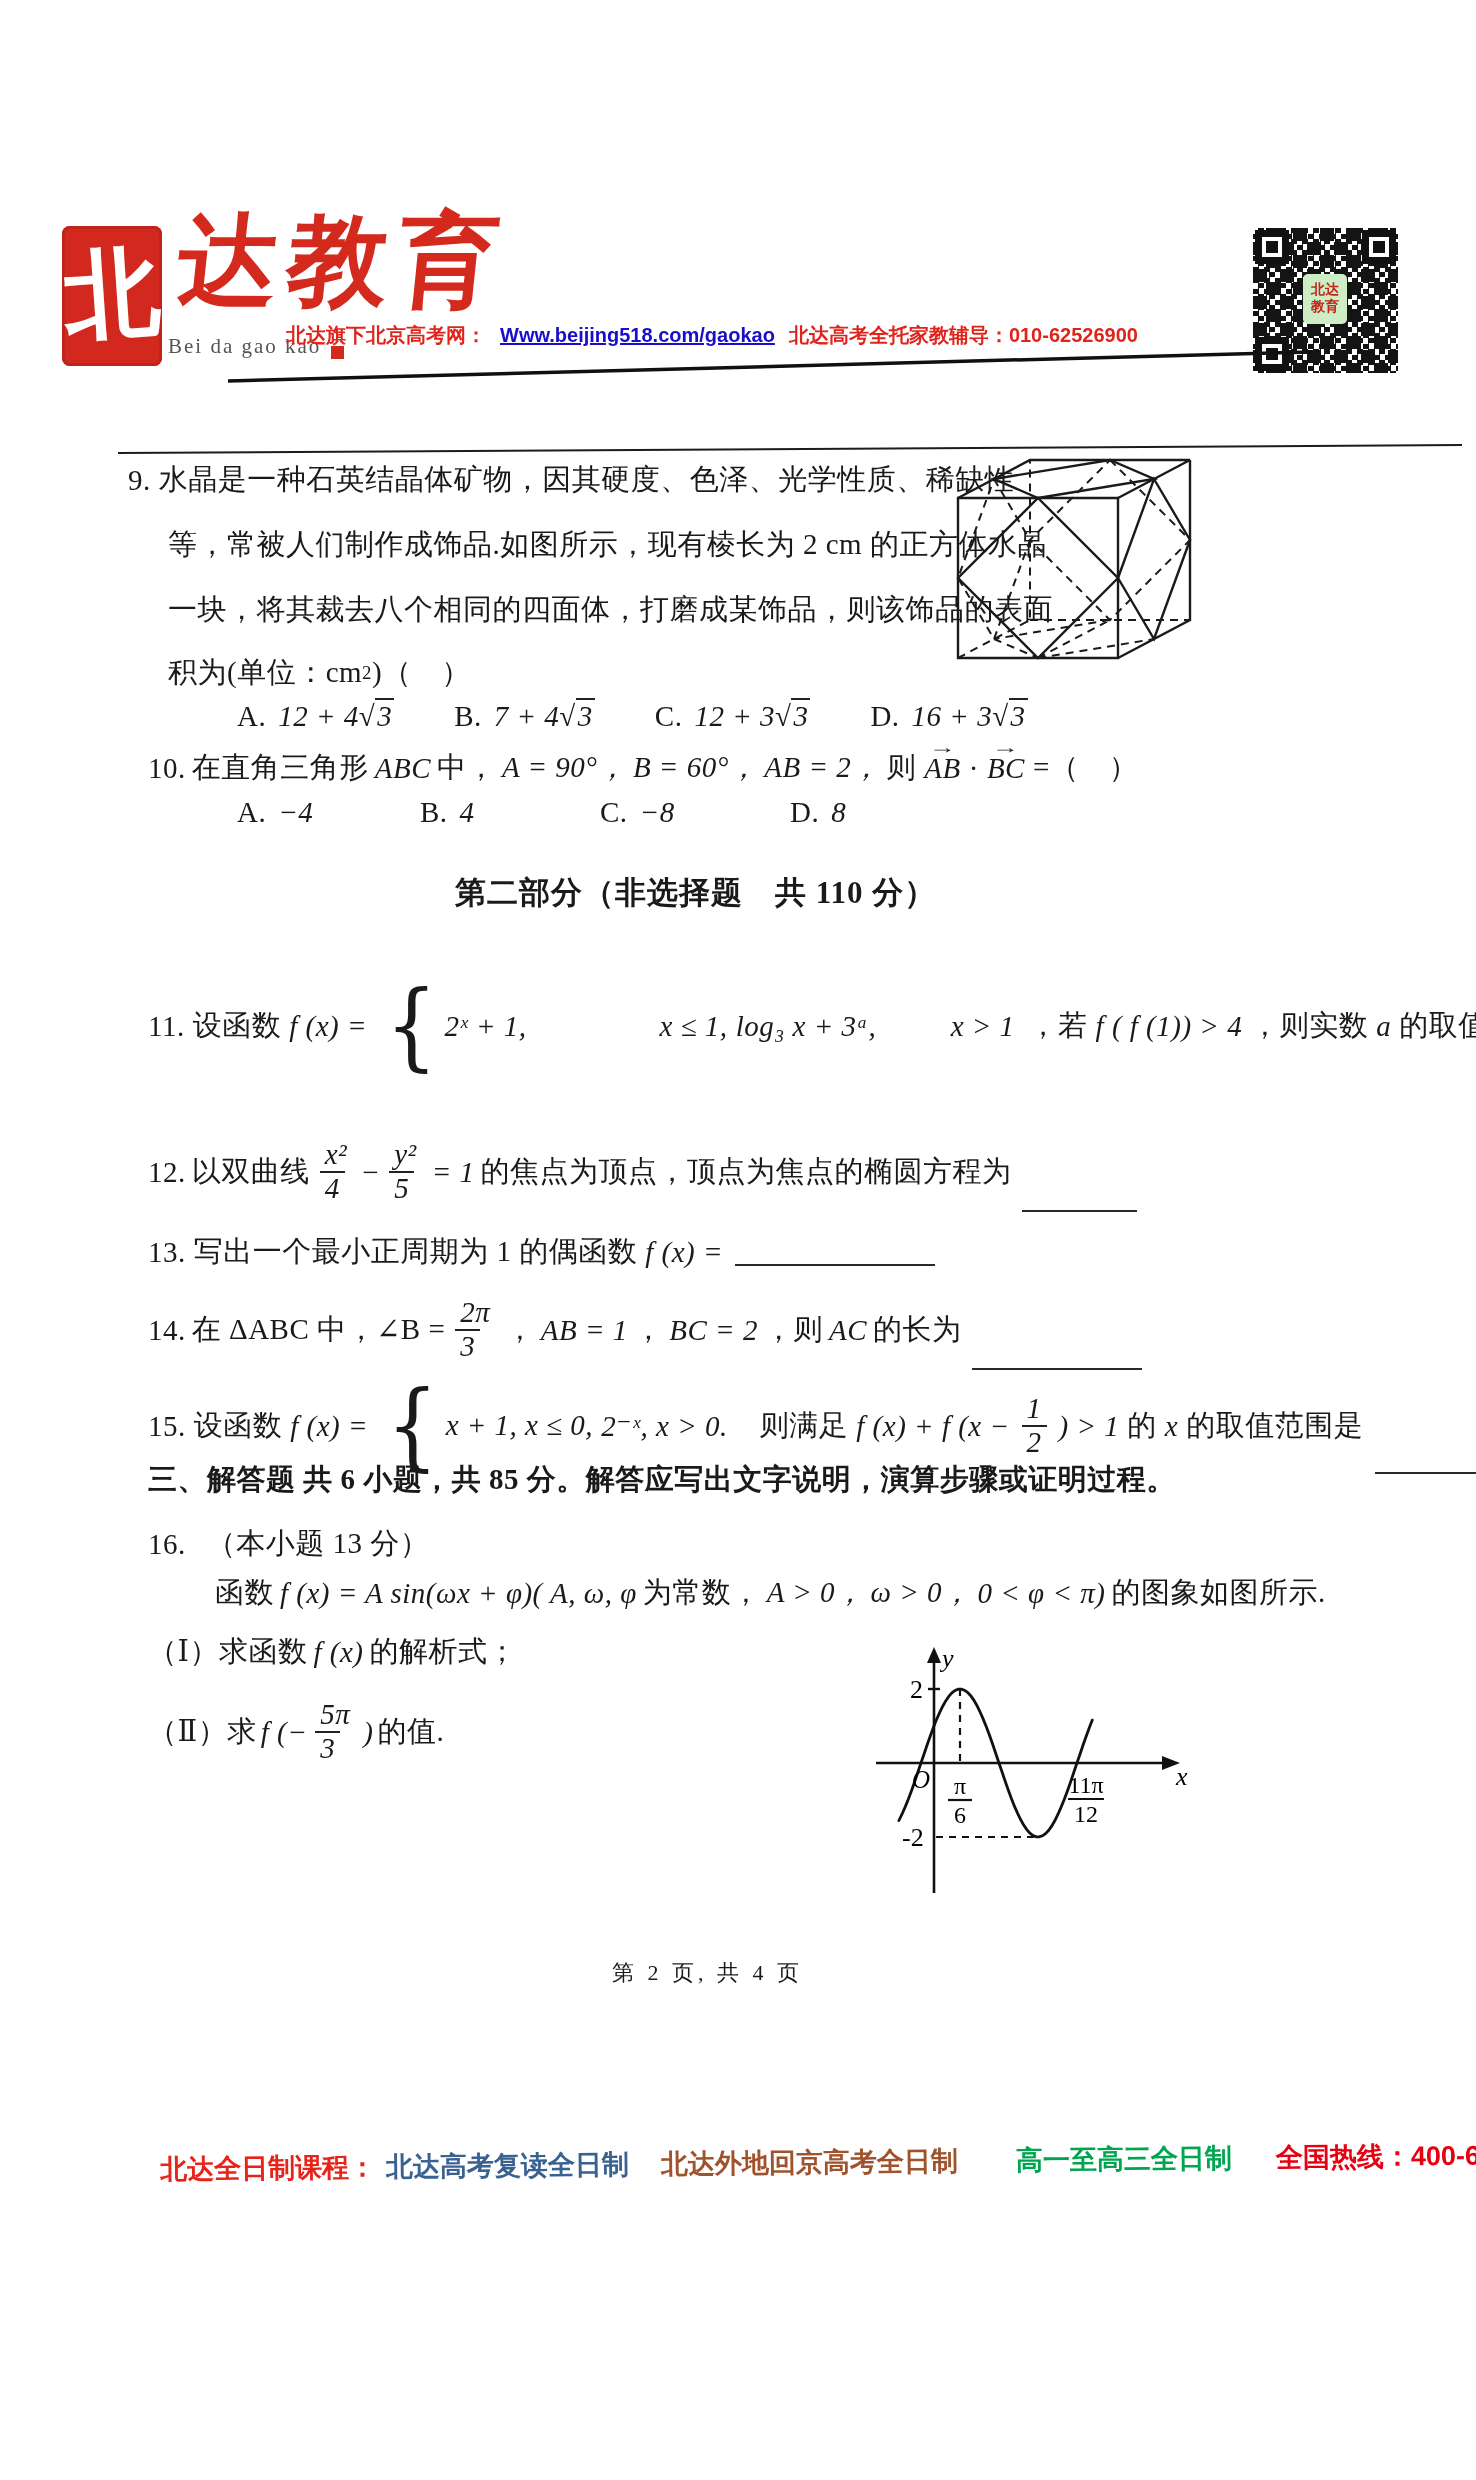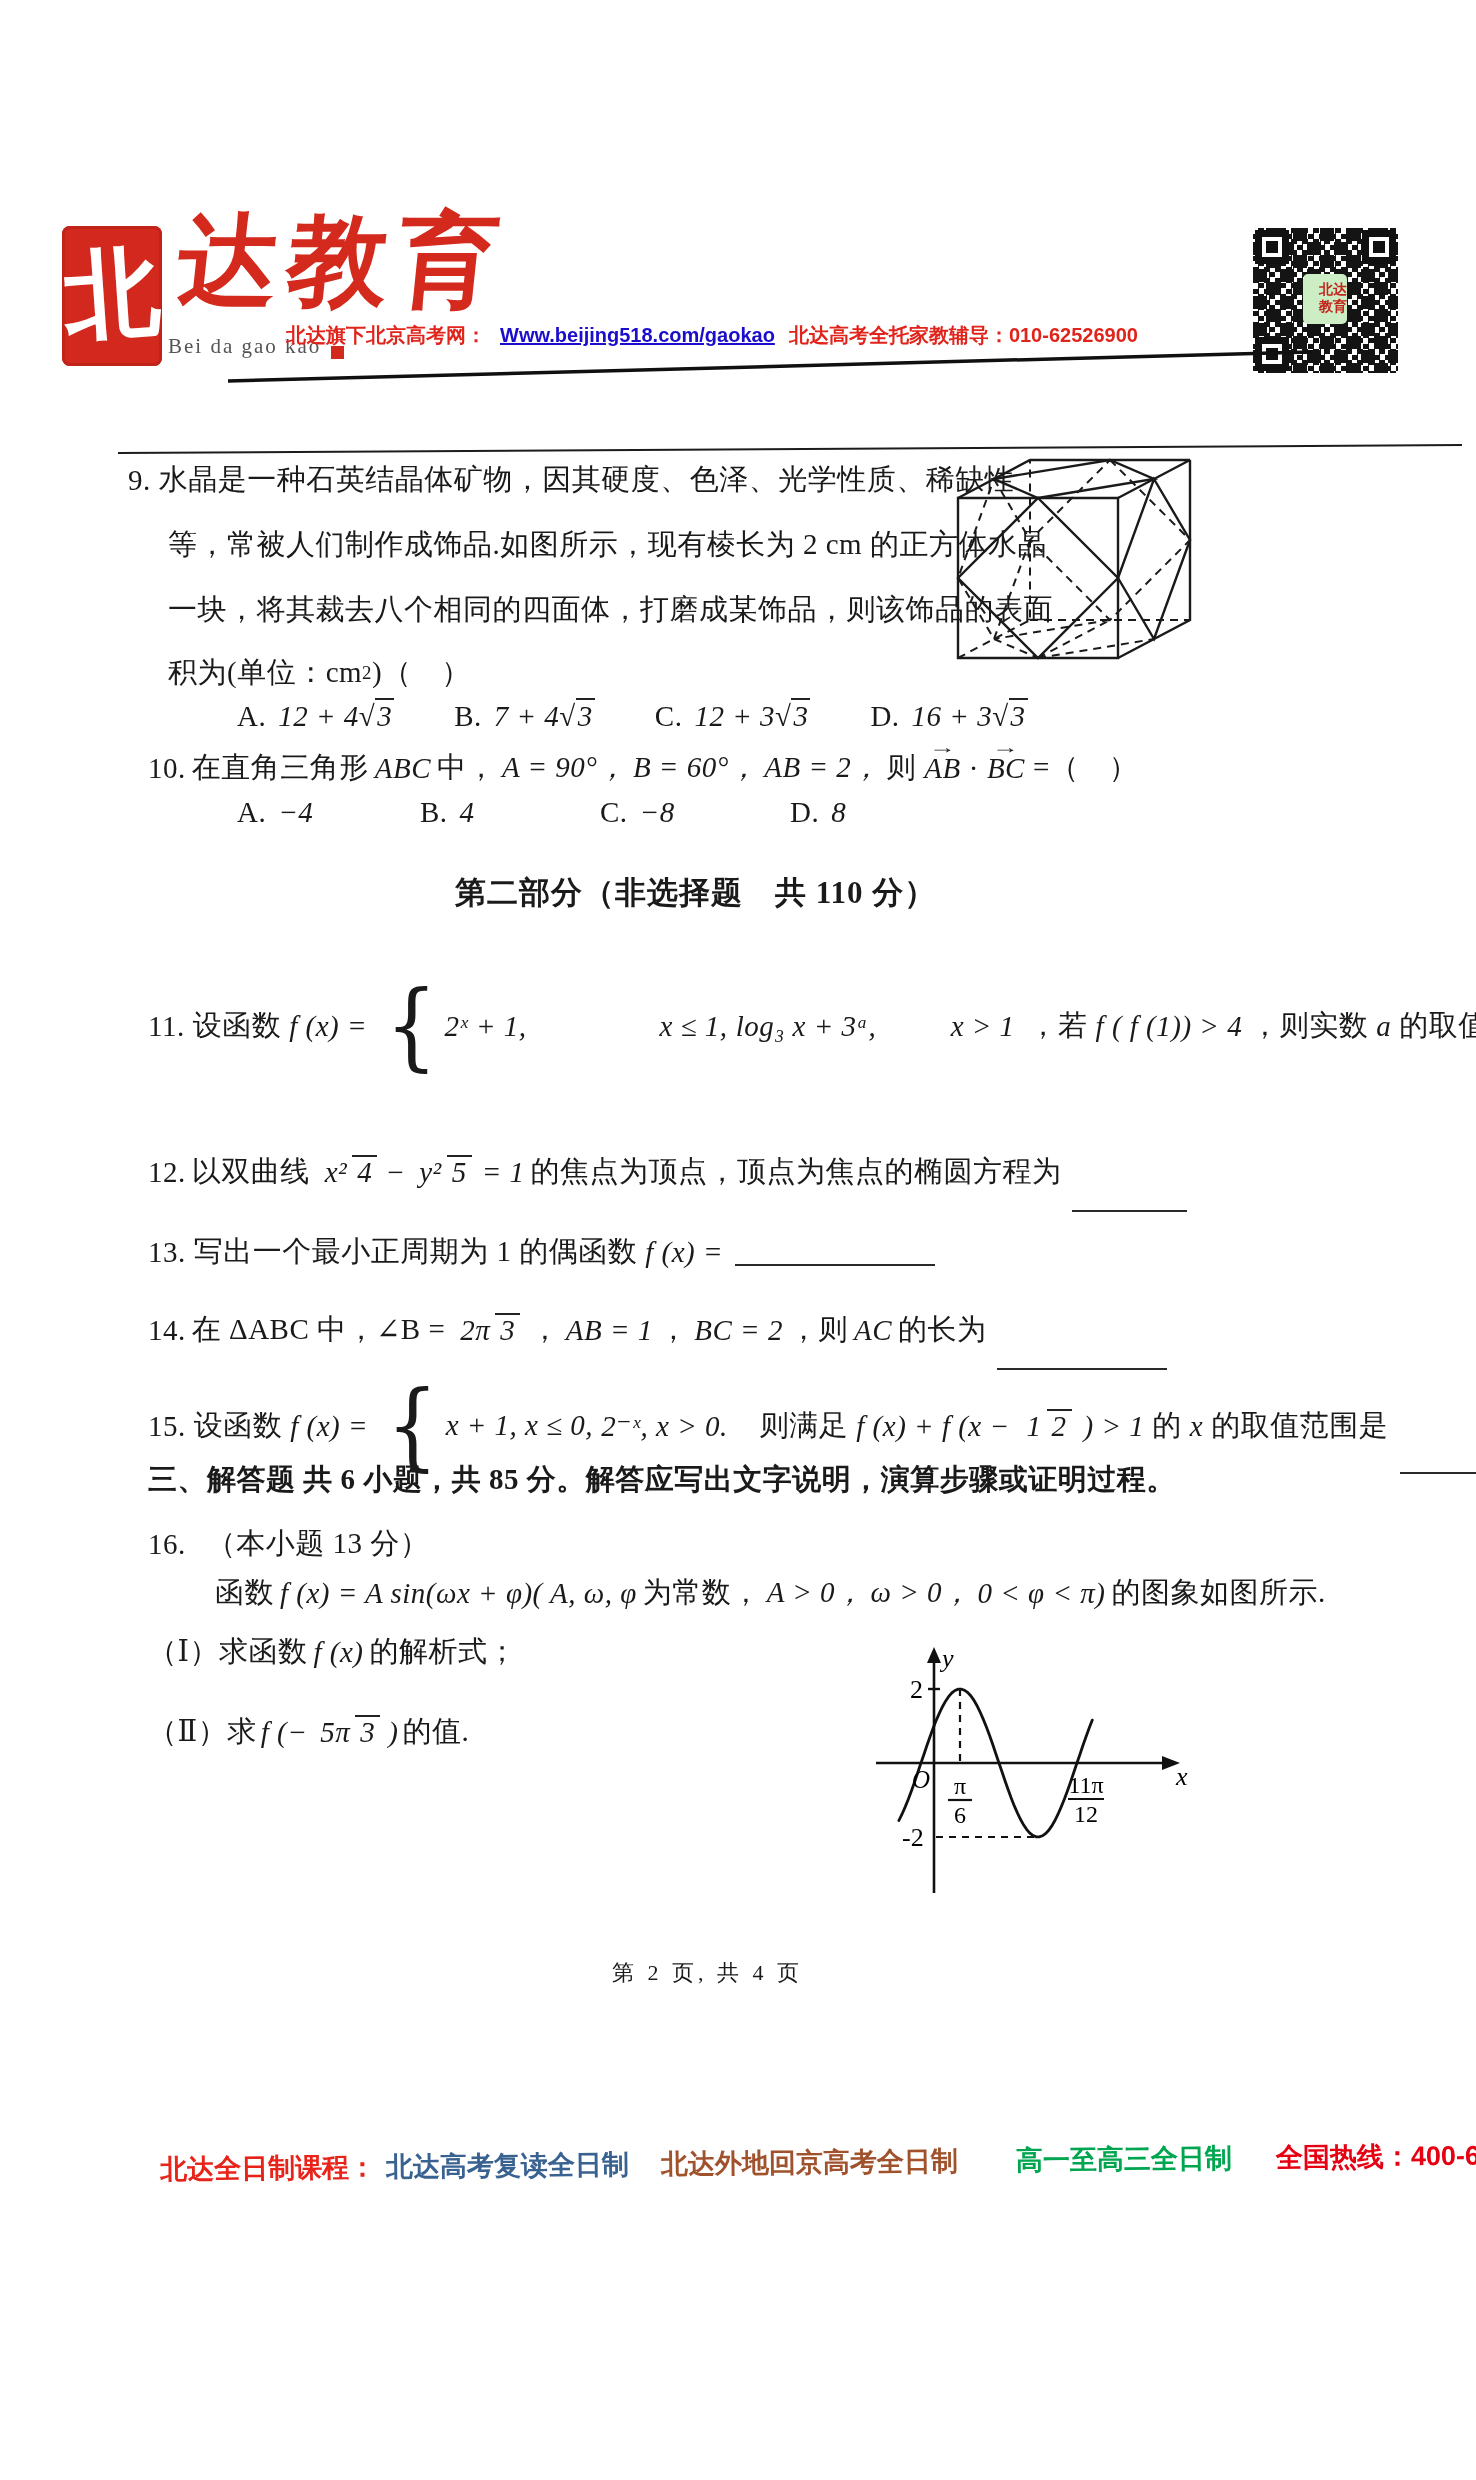--- a/index.html
+++ b/index.html
@@ -28,25 +28,25 @@
 
   
   .qr{left:1253px;top:228px;width:145px;height:145px;background:
       repeating-conic-gradient(#141414 0% 25%, rgba(255,255,255,0) 0% 50%),
       repeating-conic-gradient(#141414 0% 25%, #ffffff 0% 50%);
       background-size:11px 11px,27px 27px;}
   .finder{position:absolute;width:34px;height:34px;border:7px solid #111;background:#fff;box-sizing:border-box;}
   .finder::after{content:"";position:absolute;left:4px;top:4px;width:12px;height:12px;background:#111;}
   .f-tl{left:2px;top:2px;} .f-tr{right:2px;top:2px;} .f-bl{left:2px;bottom:2px;}
   .qr-center{position:absolute;left:50px;top:46px;width:44px;height:50px;background:#cdeec4;border-radius:5px;
-      display:flex;flex-direction:column;align-items:flex-end;justify-content:center;
+      display:flex;flex-direction:column;align-items:center;justify-content:center;
       color:#c2251c;font-size:14px;font-weight:700;line-height:1.2;}
 
   
-  .frac{display:inline-flex;flex-direction:row;align-items:flex-end;vertical-align:middle;
+  .frac{display:inline-flex;flex-direction:column;align-items:flex-start;vertical-align:middle;
         line-height:1.1;margin:10px 4px;}
   .frac .fn{padding:0 5px;}
   .frac .fd{border-top:2px solid #222;padding:0 5px;}
   .sqrt{white-space:nowrap;}
   .rad{border-top:2px solid #222;padding:0 2px;}
   .vec{position:relative;font-style:italic;margin:0 2px;}
   .vec::after{content:"→";position:absolute;top:-0.78em;left:50%;transform:translateX(-50%) scaleX(1.5);
       font-size:0.62em;font-style:normal;}
   .pw{display:inline-flex;align-items:center;margin:0 6px;}
   .pw .brace{font-size:96px;font-weight:400;line-height:0.85;transform:scaleX(0.85);

